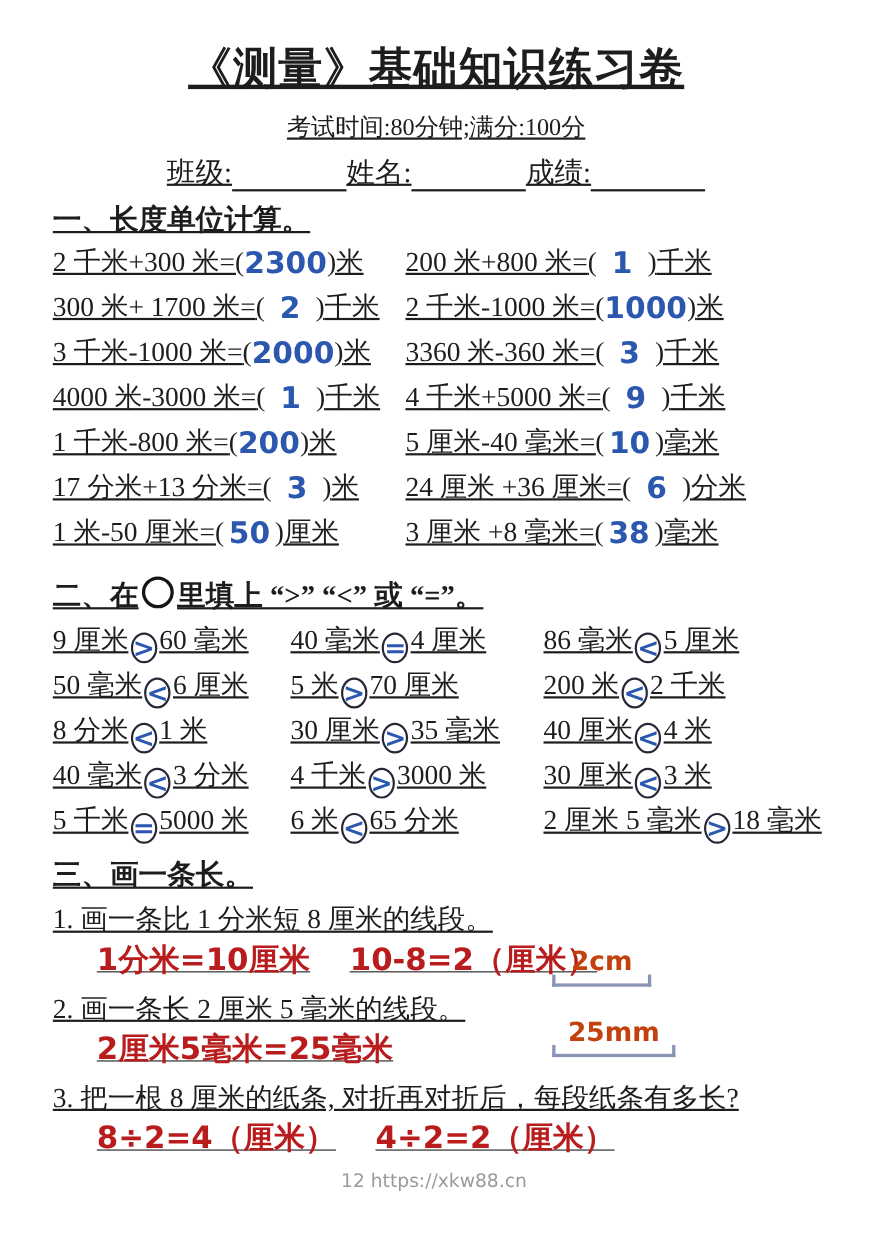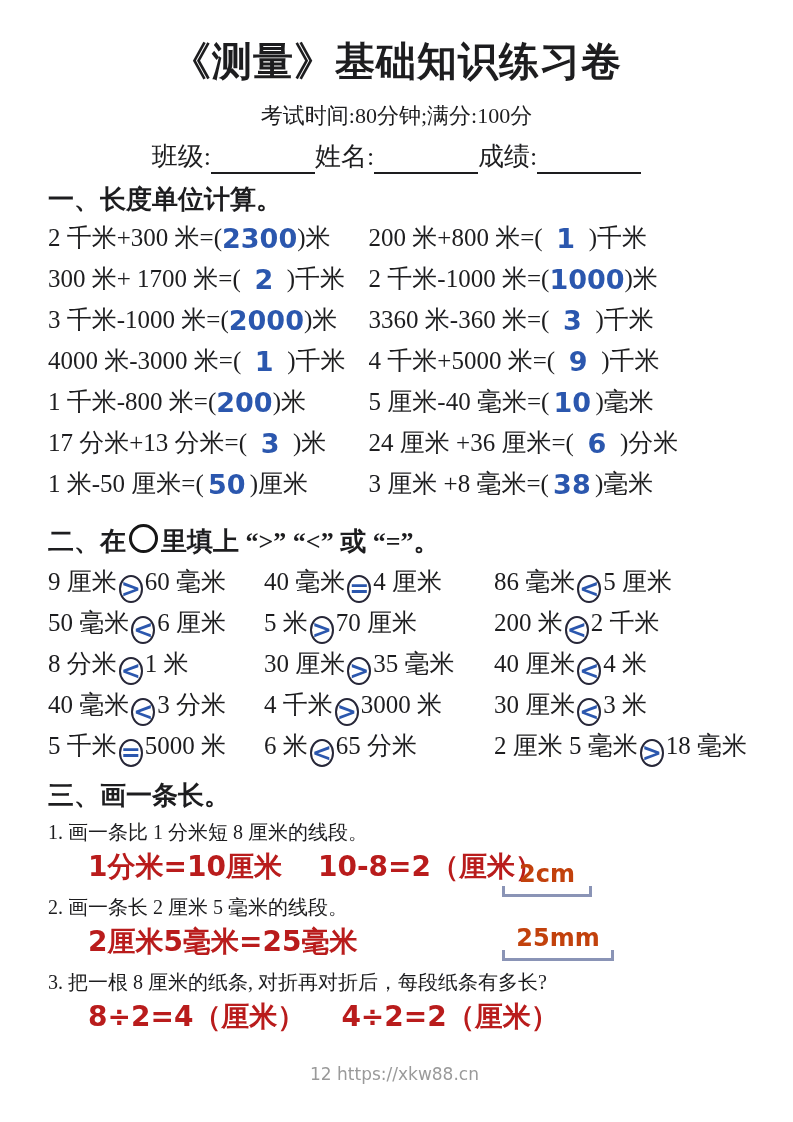--- a/index.html
+++ b/index.html
@@ -1,20 +1,21 @@
 <!DOCTYPE html>
 <html><head>
 <meta charset="utf-8">
 <style>
   html,body { margin:0; padding:0; background:#e8e8e6; }
   .page {
     width:793px; height:1122px; position:relative; margin:0 auto;
     background:#ffffff; box-sizing:border-box; padding:26px 48px 0 48px;
     overflow:hidden; color:#1d1d1f;
     font-family:"Liberation Serif","DejaVu Serif",serif;
+    text-decoration:underline;
   }
   
   .title { font-size:40px; font-weight:700; text-align:center; margin:8px 0 12px 0; letter-spacing:1px; }
   .subtitle { font-size:22px; text-align:center; margin:2px 0 8px 0; }
   .fields { font-size:26px; display:flex; justify-content:center; align-items:flex-end; margin:2px 0 8px 0; }
   .blank { display:inline-block; width:104px; height:30px; border-bottom:2px solid #1d1d1f; }
   
   .sec-heading { font-size:26px; font-weight:700; margin:8px 0 4px 0; white-space:nowrap; }
   .big-circle { display:inline-block; width:23px; height:23px; border:3px solid #151515; border-radius:50%; vertical-align:-3px; margin:0 3px; }
   
@@ -29,21 +30,21 @@
   
   .cmp-row { display:flex; align-items:center; height:41px; font-size:25px; white-space:nowrap; }
   .cmp1 { width:31%; } .cmp2 { width:33%; } .cmp3 { width:36%; }
   .circle {
     display:inline-flex; width:24px; height:28px; border:2.5px solid #272738;
     border-radius:50%; align-items:center; justify-content:center;
     margin:0 2px; vertical-align:-7px; box-sizing:border-box;
   }
   .op { font-family:"DejaVu Sans","Liberation Sans",sans-serif; font-weight:700; color:#2b57ae; font-size:24px; line-height:1; }
   
-  .question { font-size:20px; margin:6px 0 2px 0; white-space:nowrap; }
+  .question { font-size:25px; margin:6px 0 2px 0; white-space:nowrap; }
   .work-line { margin:2px 0 8px 40px; white-space:nowrap; }
   .work { font-family:"DejaVu Sans","Liberation Sans",sans-serif; font-weight:700; color:#b91c1c; font-size:28px; }
   .work + .work { margin-left:36px; }
   
   .segment { position:absolute; text-align:center; }
   #segment-1 { left:502px; top:862px; width:90px; }
   #segment-2 { left:502px; top:926px; width:112px; }
   .seg-label { font-family:"DejaVu Sans","Liberation Sans",sans-serif; font-weight:700; color:#c2410c; font-size:24px; line-height:1.05; }
   .seg-line { height:8px; border-left:3px solid #8a94b6; border-right:3px solid #8a94b6; border-bottom:3px solid #8a94b6; margin-top:-1px; }
   

